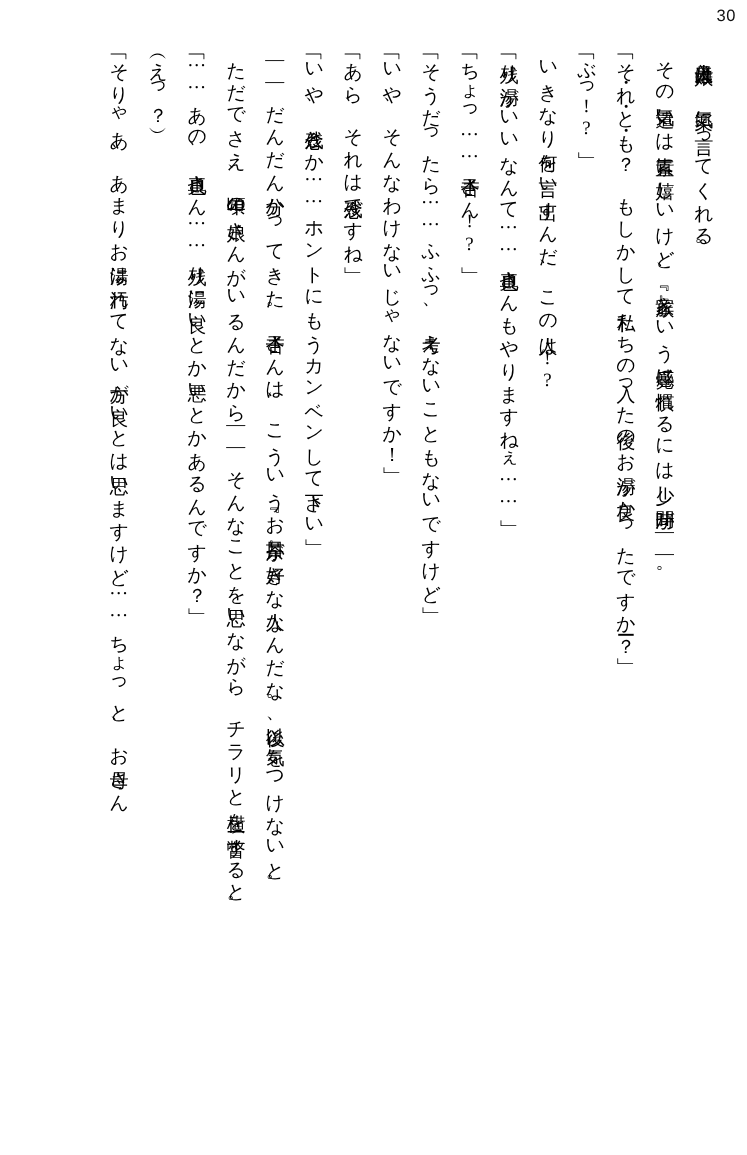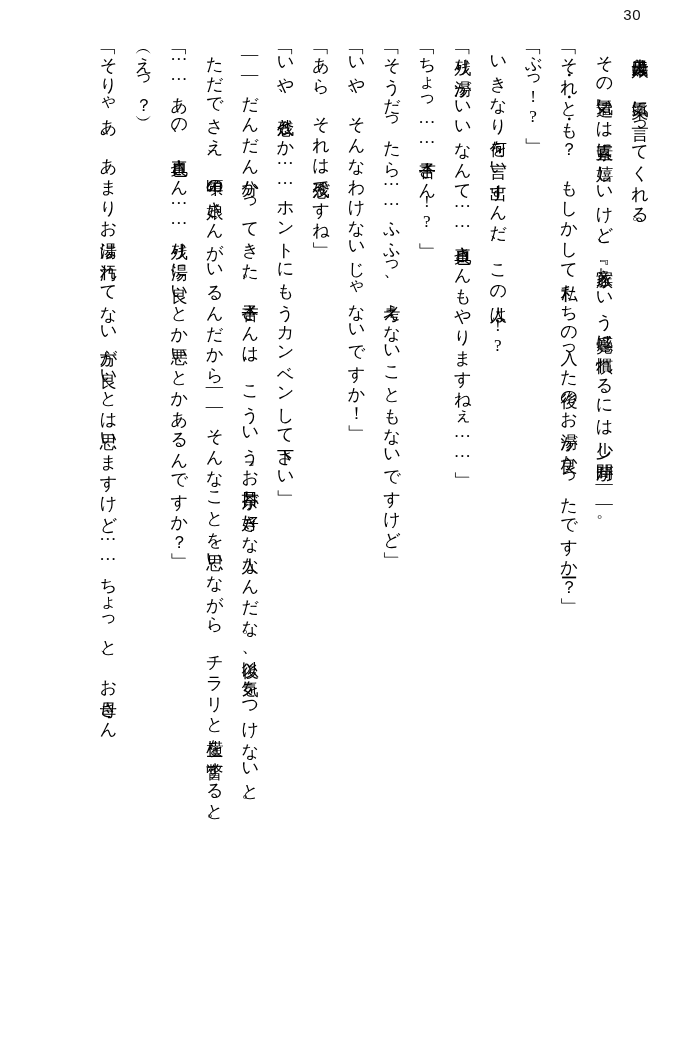--- a/index.html
+++ b/index.html
@@ -16,21 +16,21 @@
     color: #000000;
   }
   .page {
     position: absolute;
     inset: 0;
     background: #ffffff;
   }
   .page-number {
     position: absolute;
     top: 6px;
-    right: 38px;
+    right: 10px;
     font-size: 15px;
     font-family: "Liberation Sans", sans-serif;
     color: #111;
     letter-spacing: 0.5px;
     margin-left: 31px;
   }
   .body-text {
     position: absolute;
     top: 44px;
     right: 22px;

